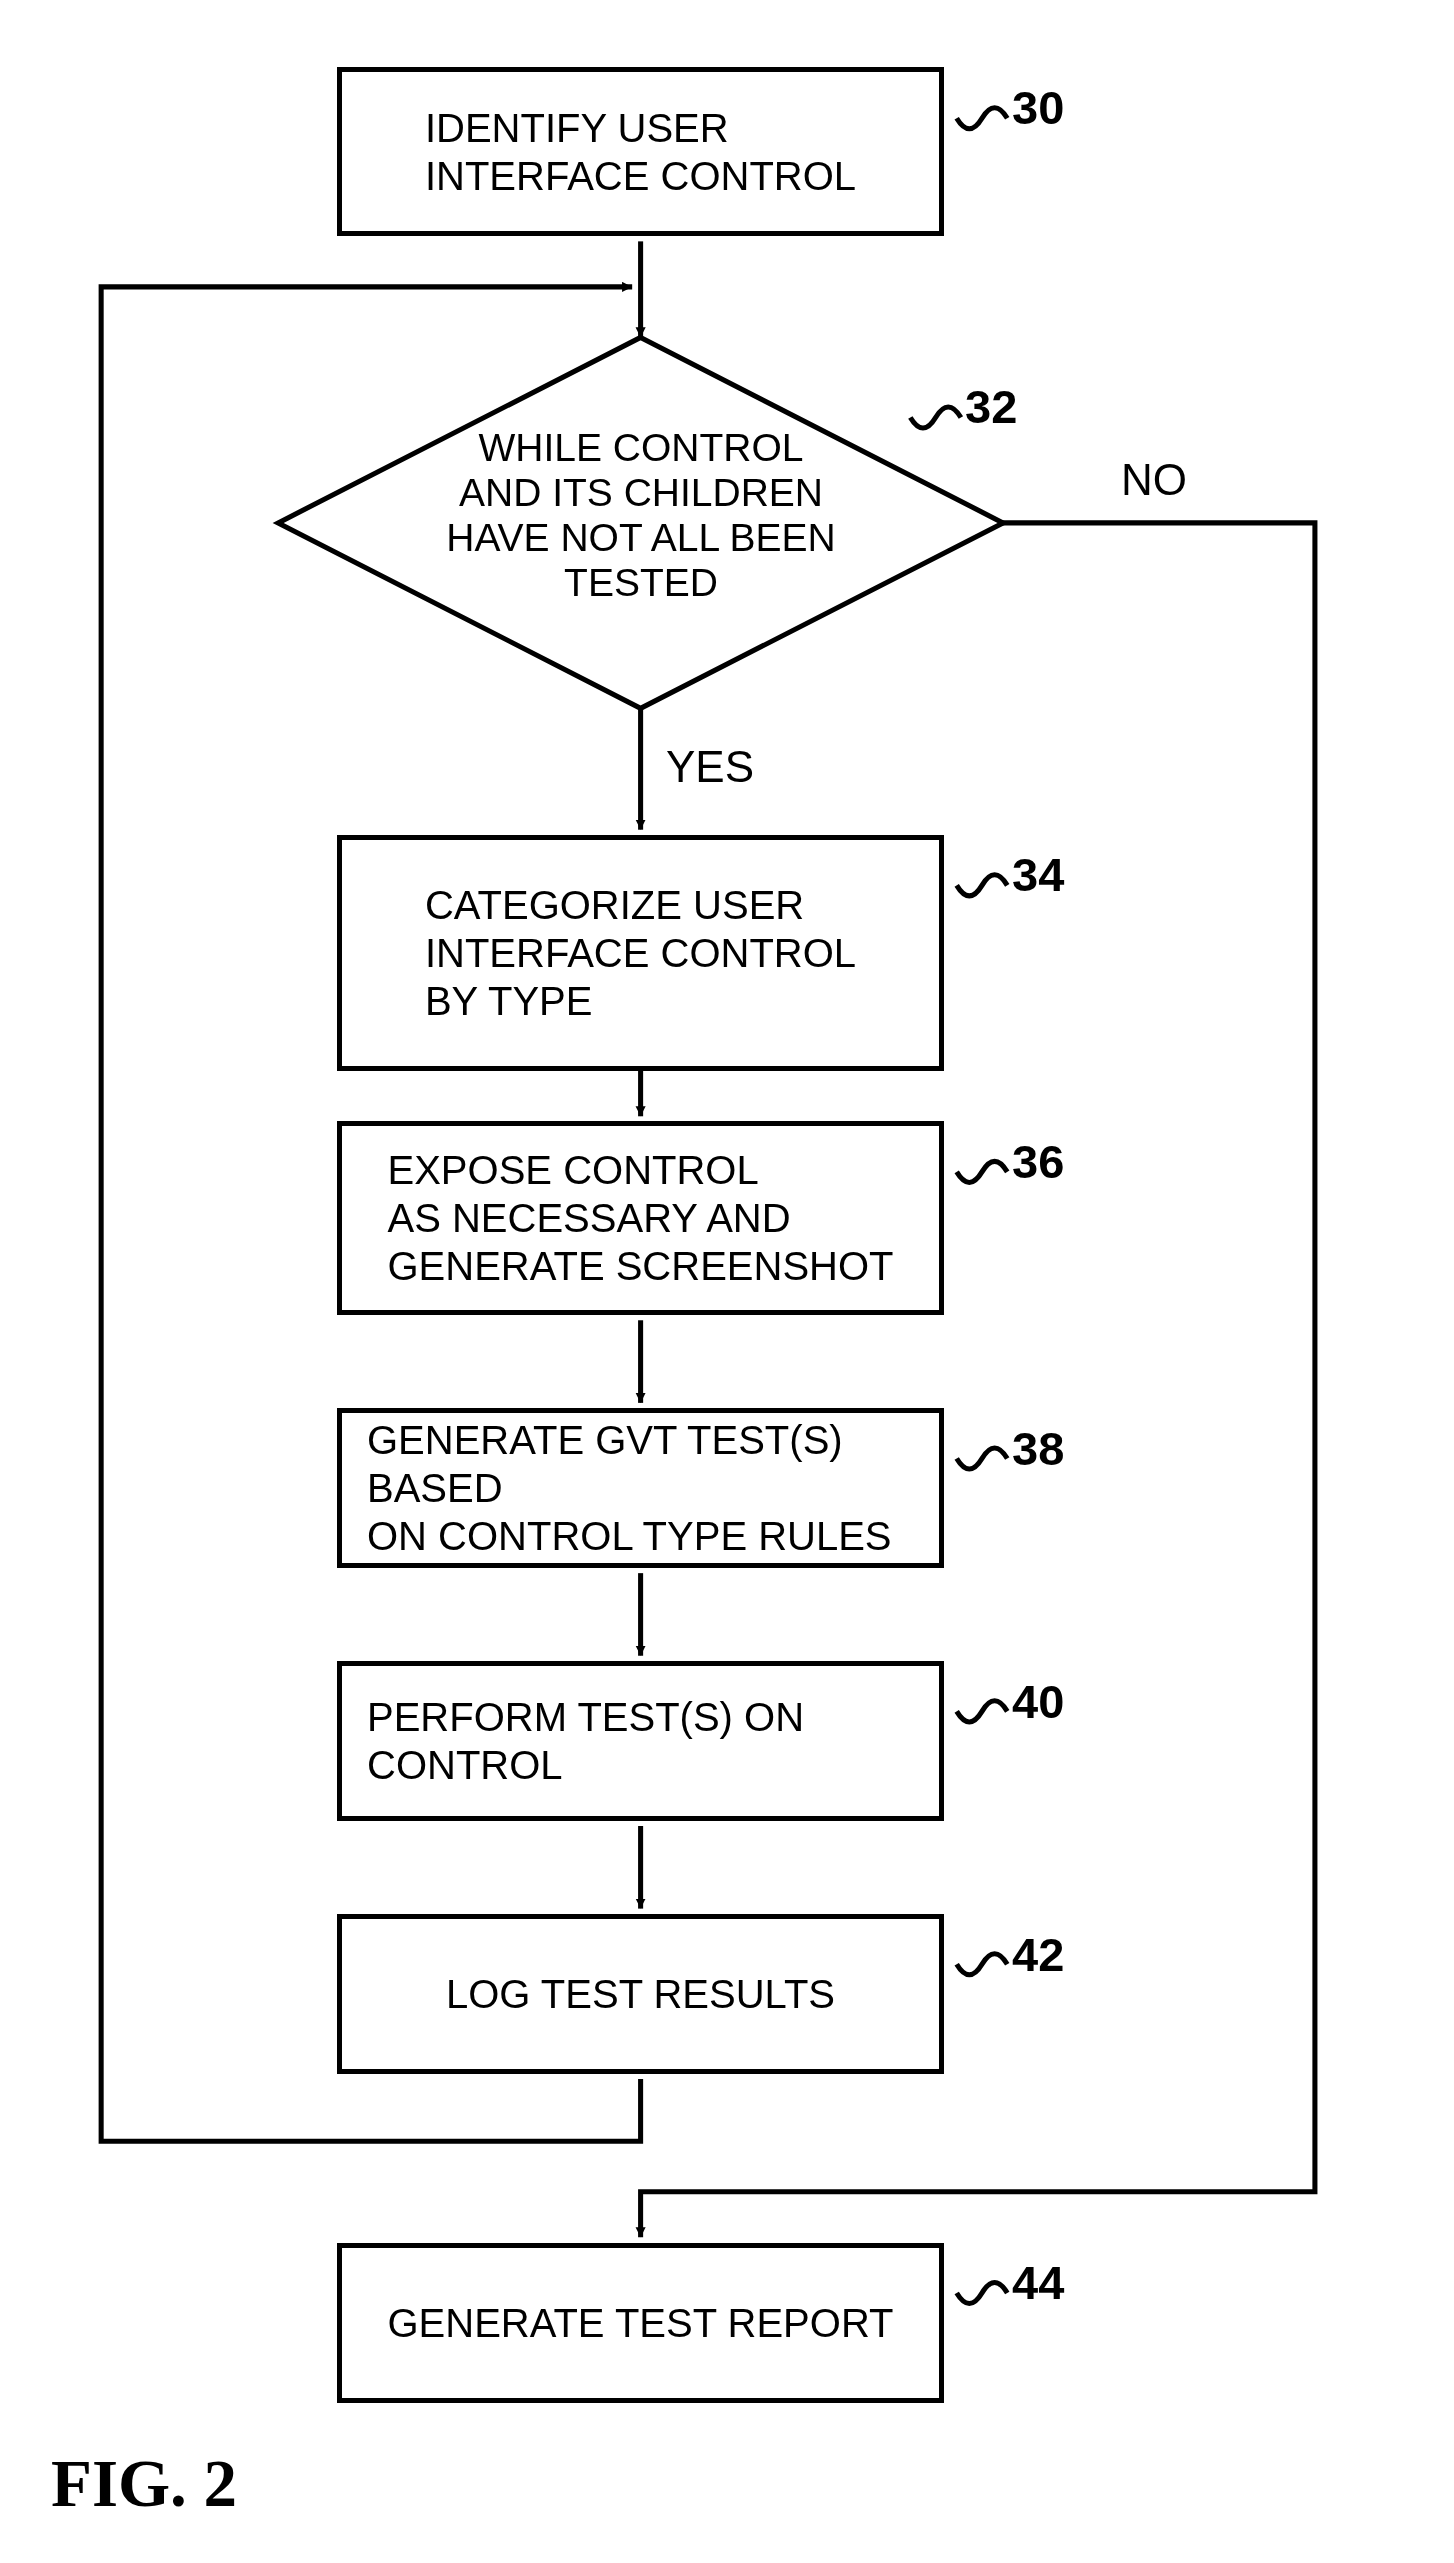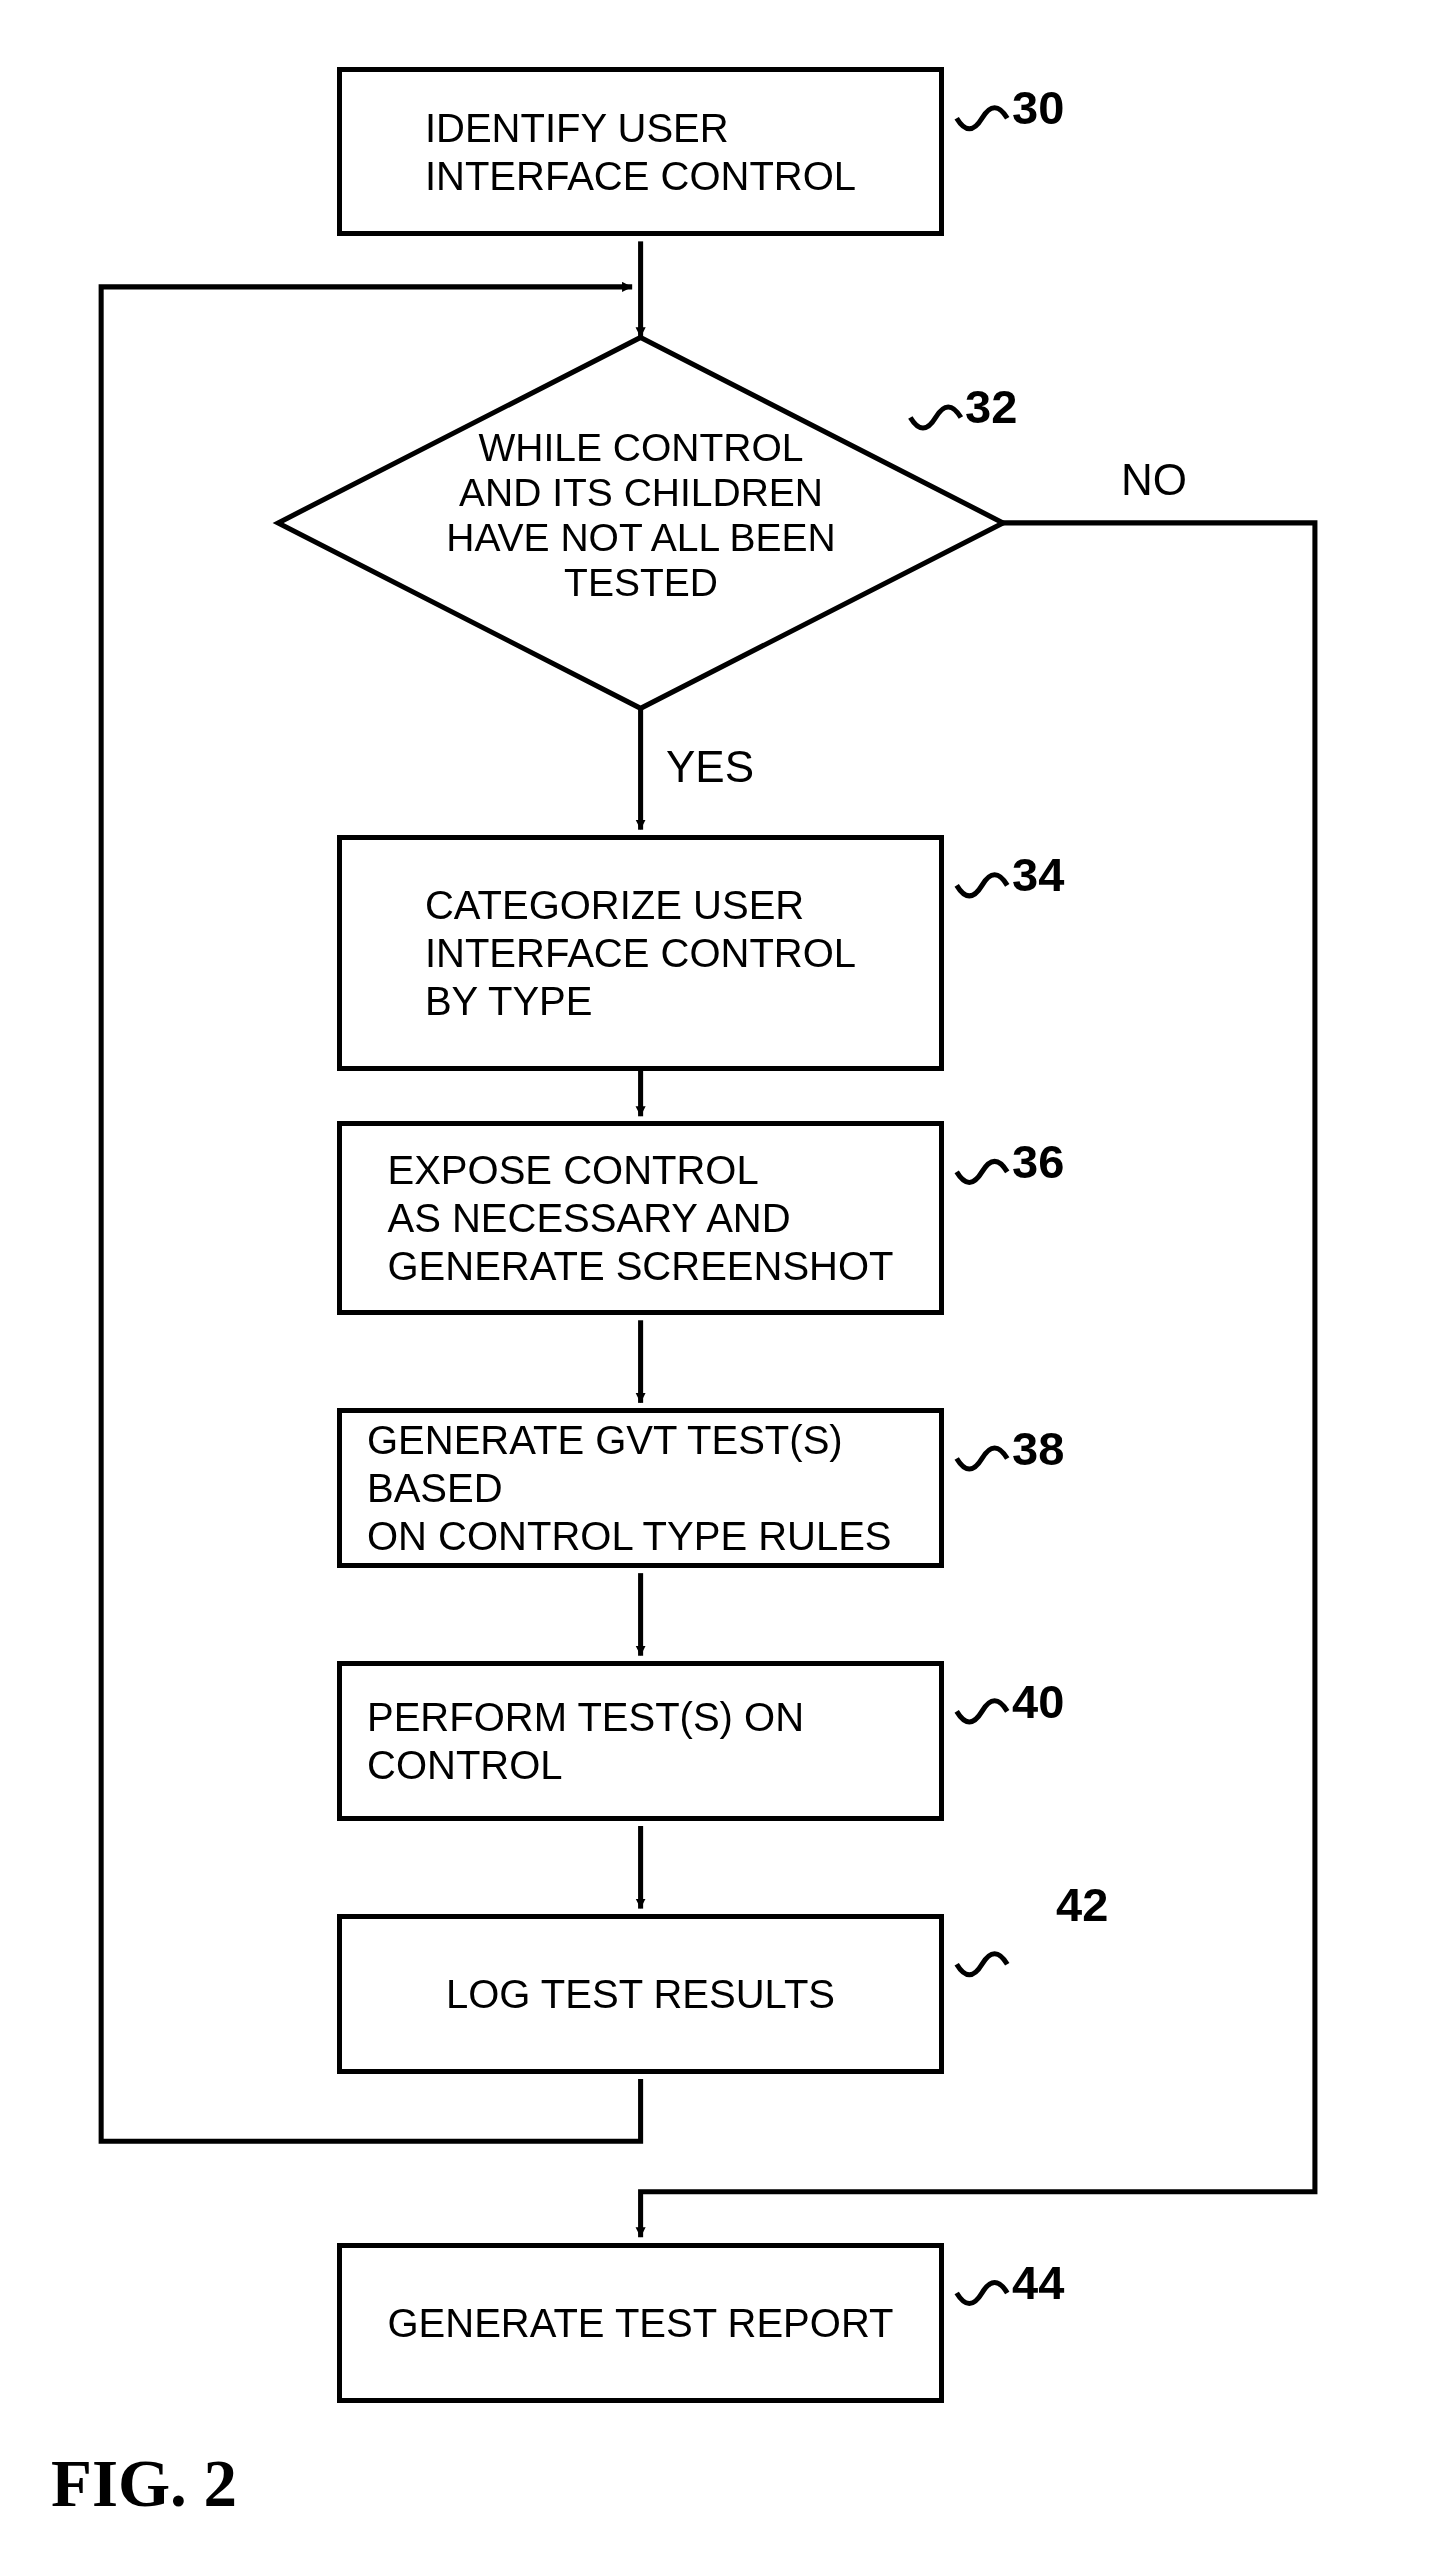--- a/index.html
+++ b/index.html
@@ -110,21 +110,21 @@
   <div class="box" style="left:337px; top:1914px; width:607px; height:160px; white-space:pre-line;">LOG TEST RESULTS</div>
 
   <div class="box" style="left:337px; top:2243px; width:607px; height:160px; white-space:pre-line;">GENERATE TEST REPORT</div>
 
   <div class="num" style="left:1012px; top:80px;">30</div>
   <div class="num" style="left:965px; top:379px;">32</div>
   <div class="num" style="left:1012px; top:847px;">34</div>
   <div class="num" style="left:1012px; top:1134px;">36</div>
   <div class="num" style="left:1012px; top:1421px;">38</div>
   <div class="num" style="left:1012px; top:1674px;">40</div>
-  <div class="num" style="left:1012px; top:1877px;margin-left:44px;">42</div>
+  <div class="num" style="left:1012px; top:1927px;">42</div>
   <div class="num" style="left:1012px; top:2255px;">44</div>
 
   <div class="edge-label" style="left:1121px; top:455px;">NO</div>
   <div class="edge-label" style="left:666px;  top:742px;">YES</div>
 
   <div class="figcap" style="left:51px; top:2445px;">FIG. 2</div>
 
 </div>
 
 

